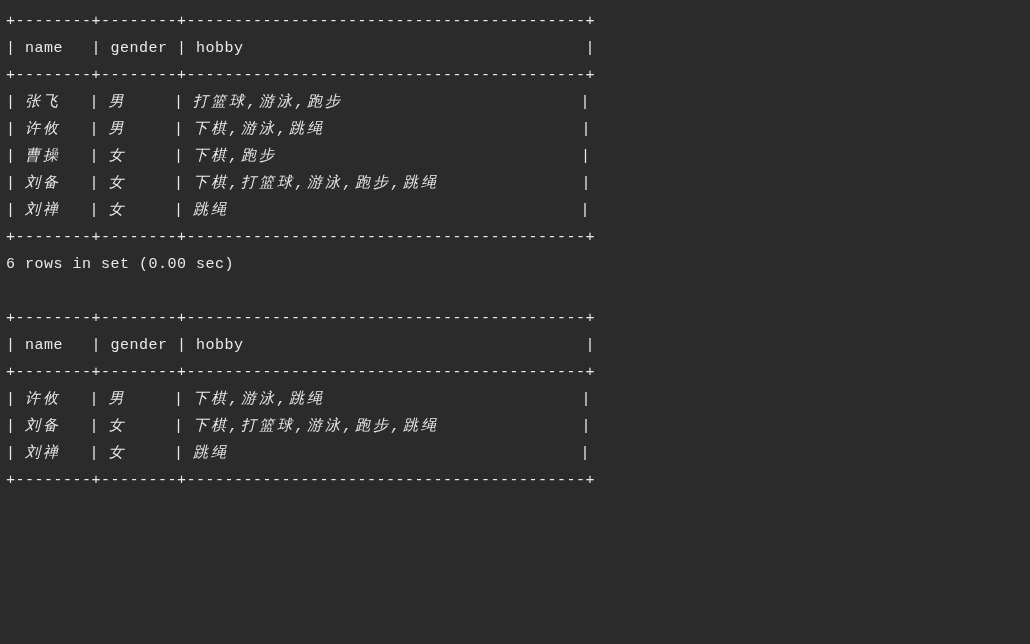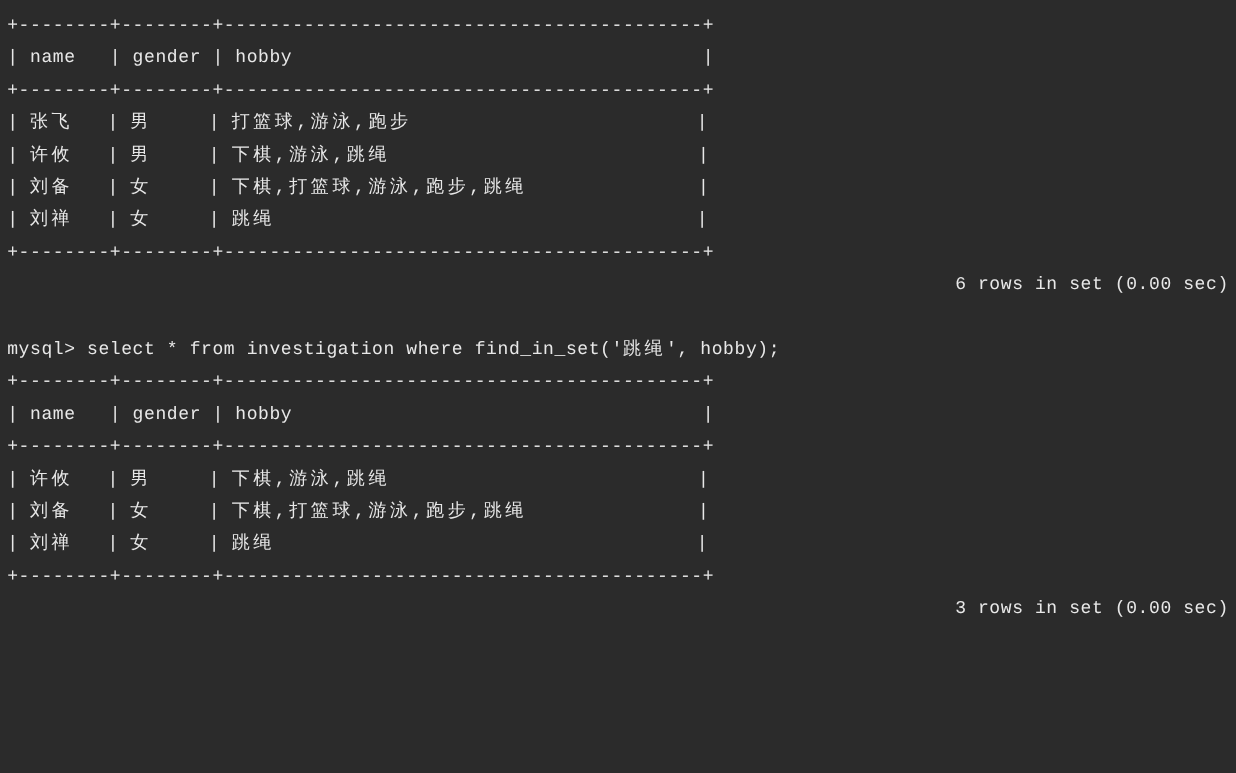--- a/index.html
+++ b/index.html
@@ -26,45 +26,44 @@
       white-space: pre;
     }
     .table-header {
       white-space: pre;
     }
     .table-row {
       white-space: pre;
     }
     .status-line {
       white-space: pre;
-      text-align: right;
     }
     .blank-line {
       white-space: pre;
     }
     .cjk {
       letter-spacing: 3px;
+      font-style: italic;
     }
   </style>
 </head>
 <body>
 
 <div id="output">
     <div class="table-border">+--------+--------+------------------------------------------+</div>
     <div class="table-header">| name   | gender | hobby                                    |</div>
     <div class="table-border">+--------+--------+------------------------------------------+</div>
     <div class="table-row">| <span class="cjk">张飞</span>   | <span class="cjk">男</span>     | <span class="cjk">打篮球,游泳,跑步</span>                         |</div>
     <div class="table-row">| <span class="cjk">许攸</span>   | <span class="cjk">男</span>     | <span class="cjk">下棋,游泳,跳绳</span>                           |</div>
+    <div class="table-row">| <span class="cjk">曹操</span>   | <span class="cjk">女</span>     | <span class="cjk">下棋,跑步</span>                                |</div>
     <div class="table-row">| <span class="cjk">刘备</span>   | <span class="cjk">女</span>     | <span class="cjk">下棋,打篮球,游泳,跑步,跳绳</span>               |</div>
     <div class="table-row">| <span class="cjk">刘禅</span>   | <span class="cjk">女</span>     | <span class="cjk">跳绳</span>                                     |</div>
     <div class="table-border">+--------+--------+------------------------------------------+</div>
     <div class="status-line">6 rows in set (0.00 sec)</div>
     <div class="blank-line"> </div>
-    <div class="prompt-line">mysql&gt; select * from investigation where find_in_set('<span class="cjk">跳绳</span>', hobby);</div>
     <div class="table-border">+--------+--------+------------------------------------------+</div>
     <div class="table-header">| name   | gender | hobby                                    |</div>
     <div class="table-border">+--------+--------+------------------------------------------+</div>
     <div class="table-row">| <span class="cjk">许攸</span>   | <span class="cjk">男</span>     | <span class="cjk">下棋,游泳,跳绳</span>                           |</div>
     <div class="table-row">| <span class="cjk">刘备</span>   | <span class="cjk">女</span>     | <span class="cjk">下棋,打篮球,游泳,跑步,跳绳</span>               |</div>
     <div class="table-row">| <span class="cjk">刘禅</span>   | <span class="cjk">女</span>     | <span class="cjk">跳绳</span>                                     |</div>
     <div class="table-border">+--------+--------+------------------------------------------+</div>
-    <div class="status-line">3 rows in set (0.00 sec)</div>
   </div>
 
 </body></html>

